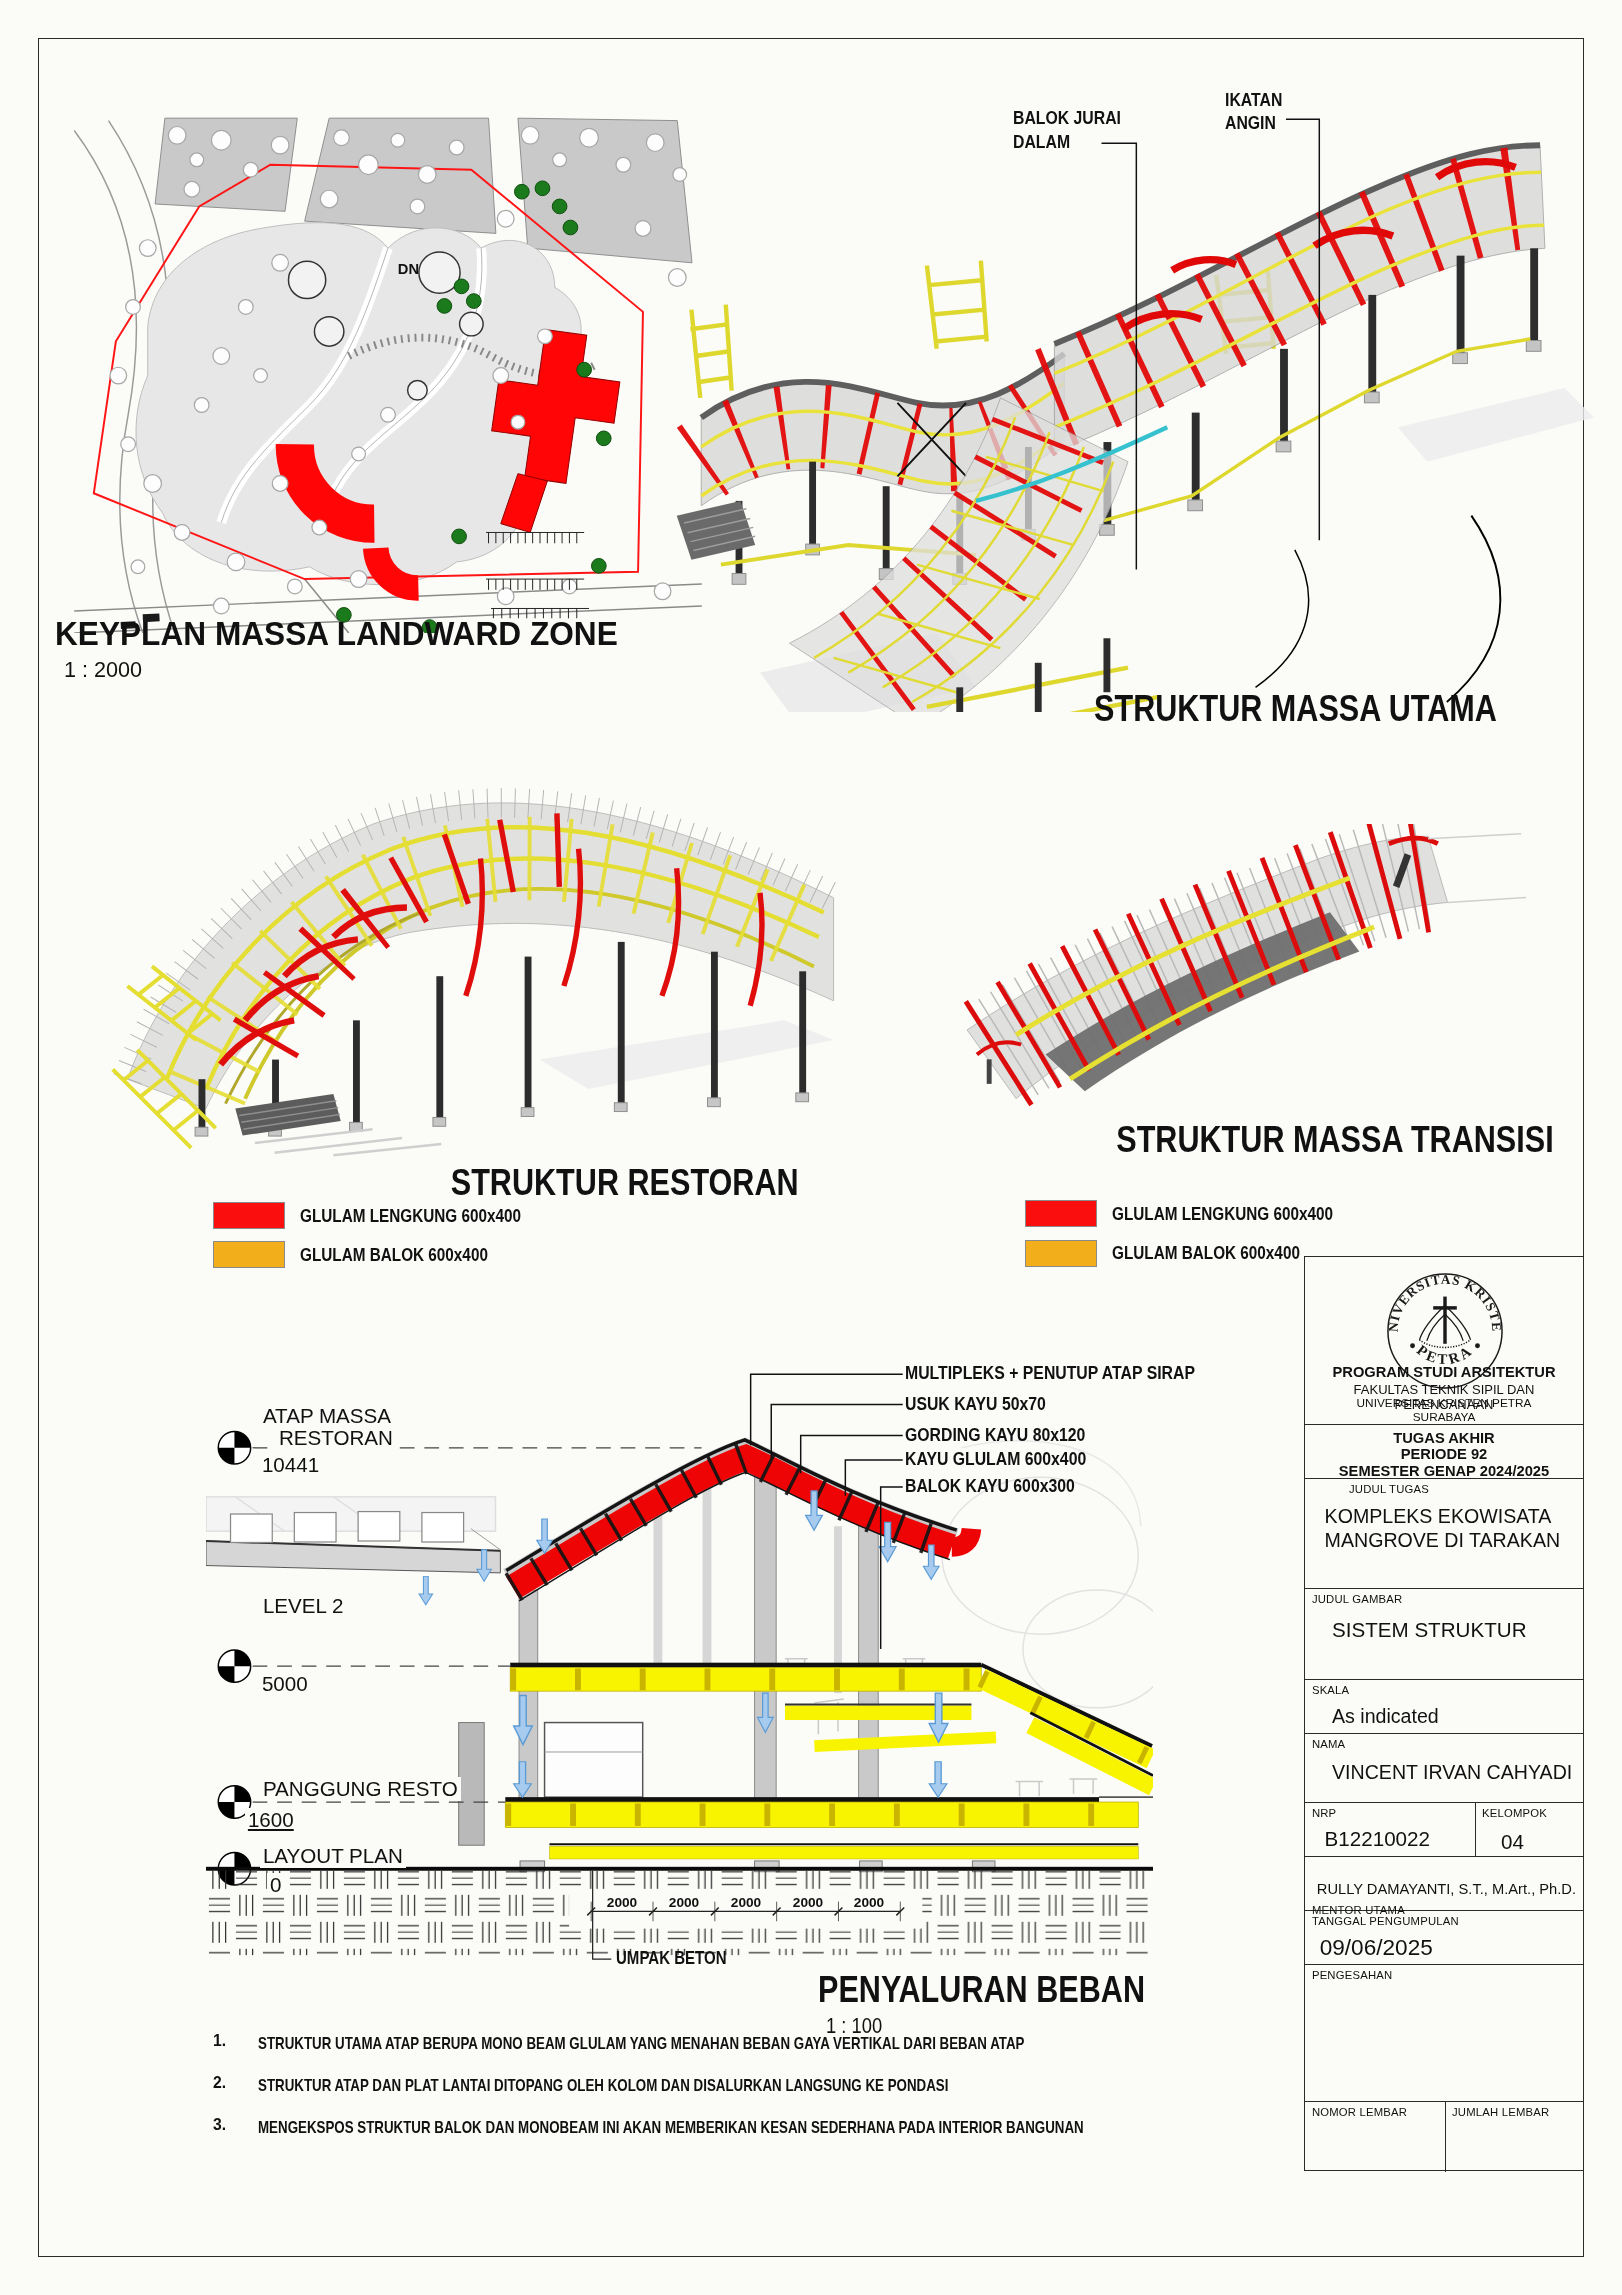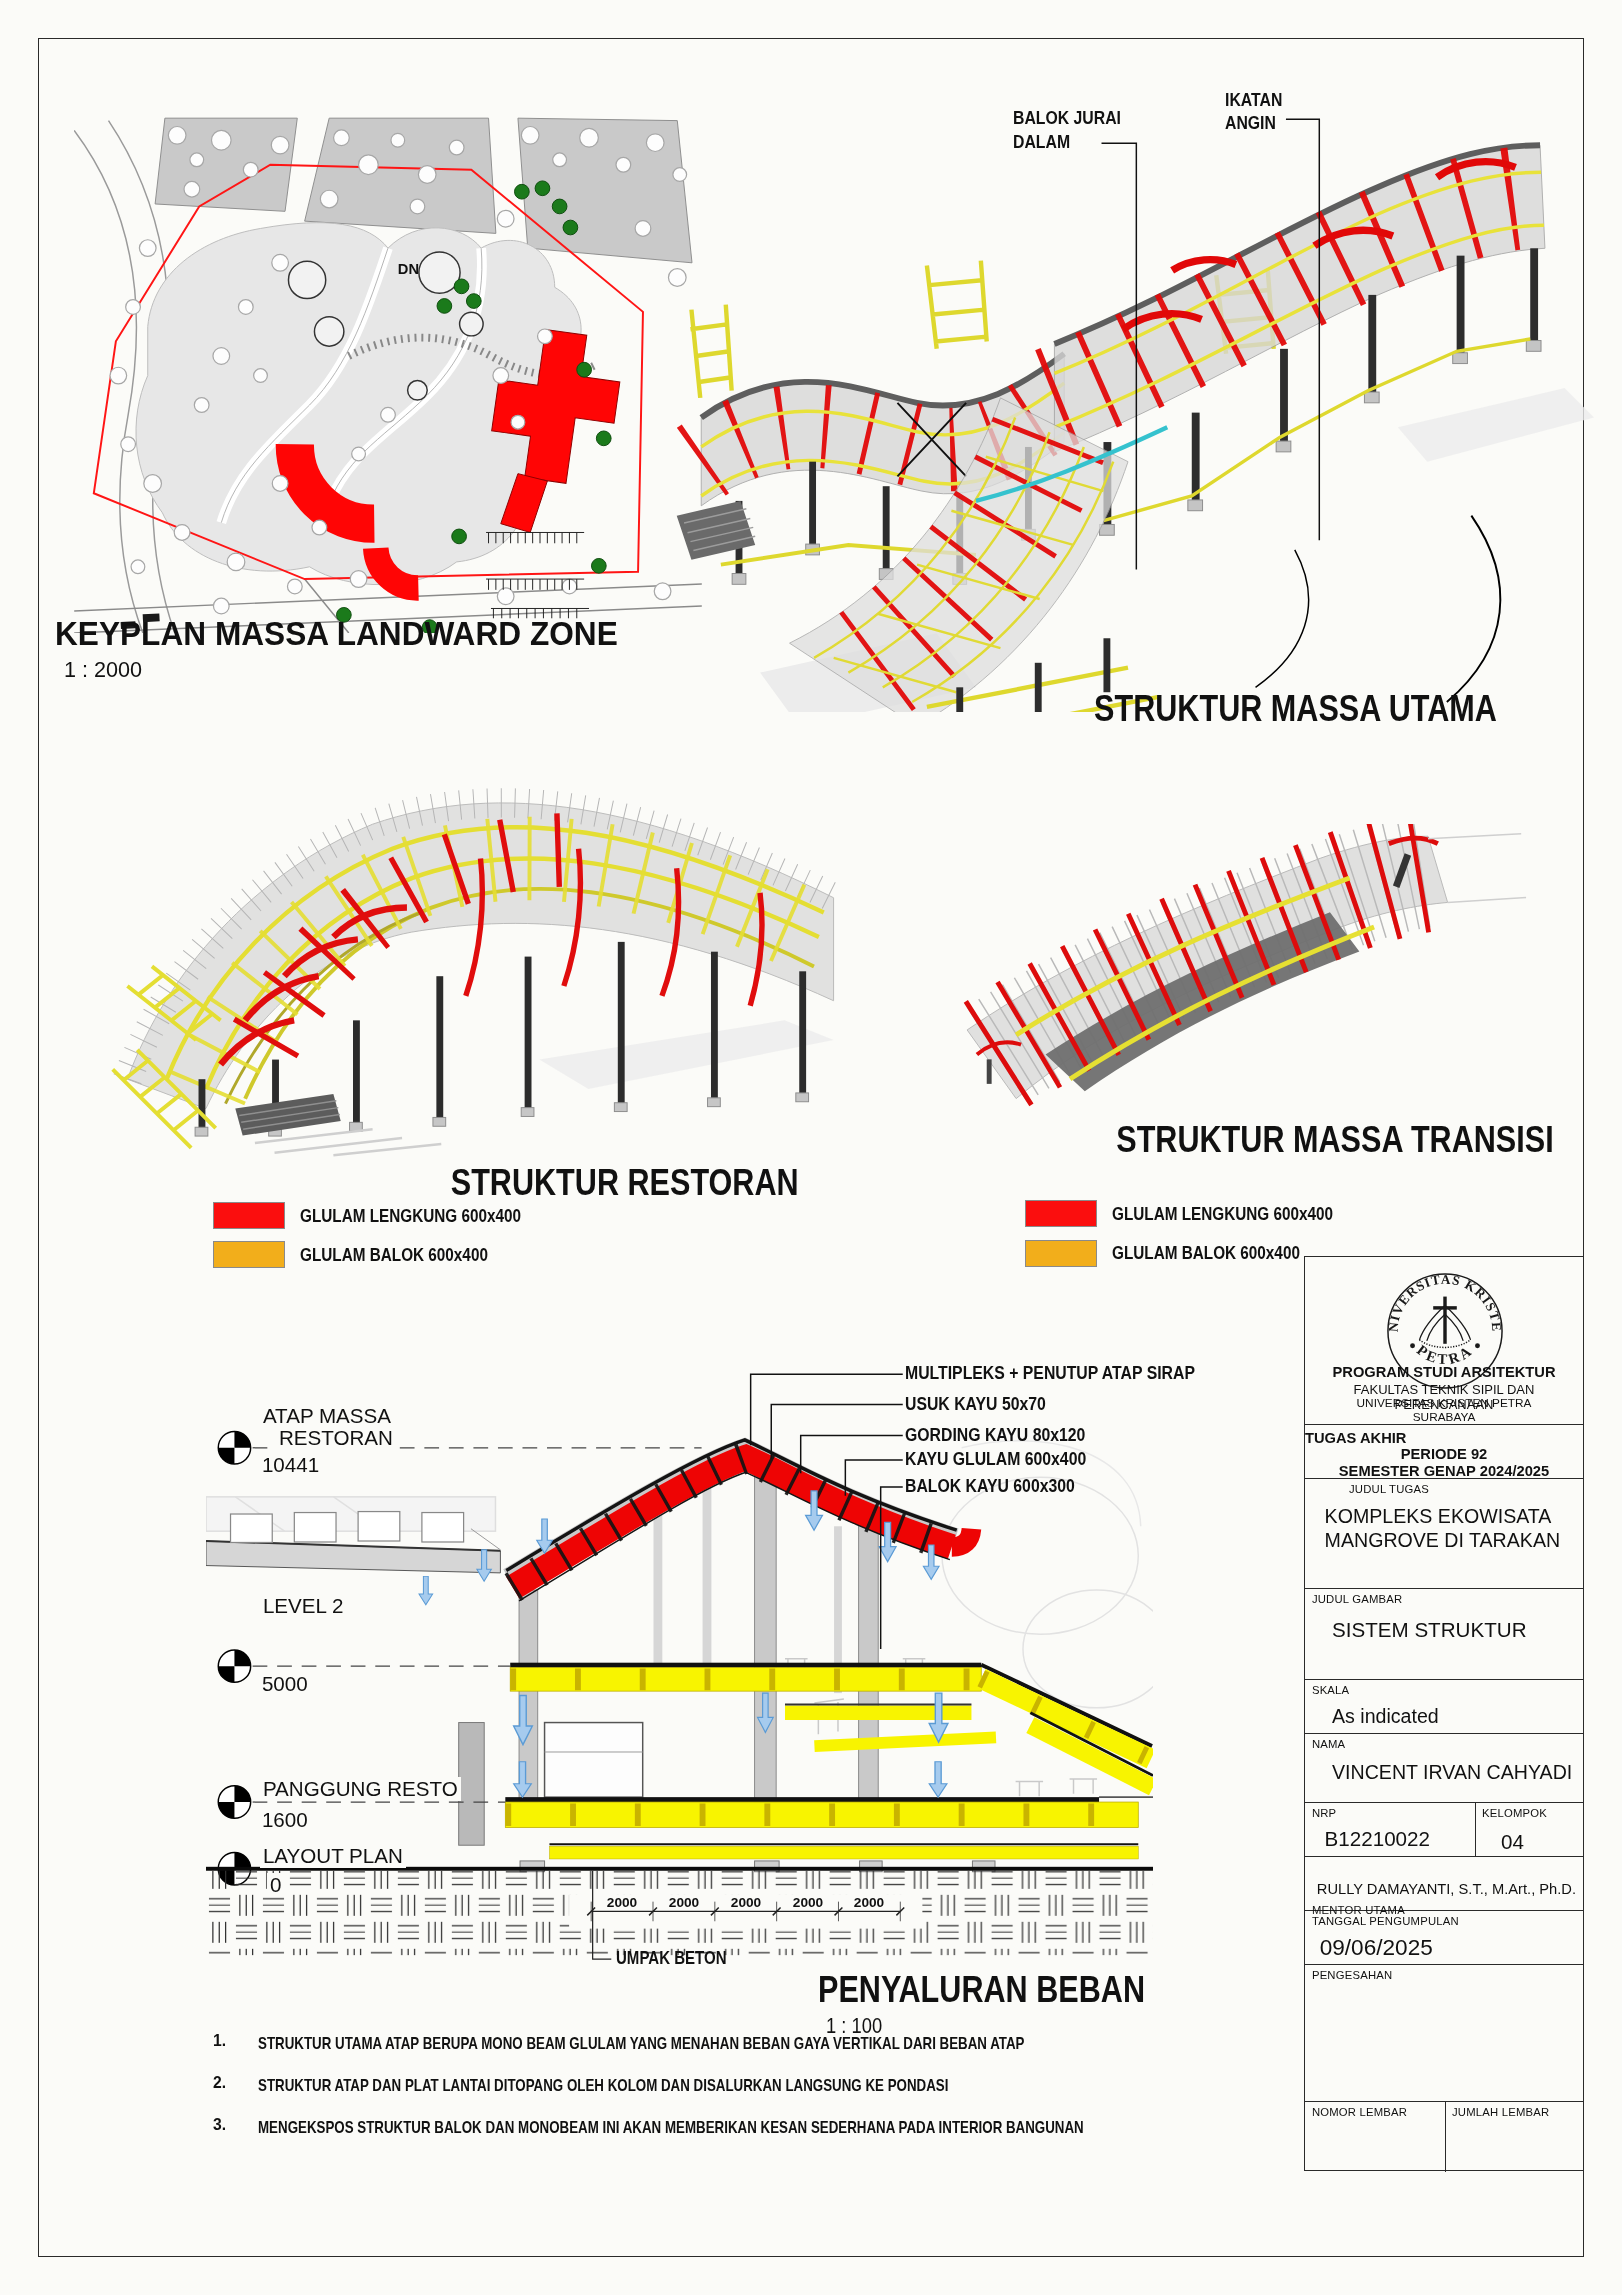--- a/index.html
+++ b/index.html
@@ -507,21 +507,21 @@
   <div class="abs callout cond" style="left:905px;top:1475px;">BALOK KAYU 600x300</div>
 
   <div class="abs lvl" style="left:260px;top:1404px;">ATAP MASSA</div>
   <div class="abs lvl" style="left:276px;top:1426px;">RESTORAN</div>
   <div class="abs lvl" style="left:259px;top:1453px;">10441</div>
 
   <div class="abs lvl" style="left:260px;top:1594px;">LEVEL 2</div>
   <div class="abs lvl" style="left:259px;top:1672px;">5000</div>
 
   <div class="abs lvl" style="left:260px;top:1777px;">PANGGUNG RESTO</div>
-  <div class="abs lvl" style="left:259px;top:1808px;">1600</div>
+  <div class="abs lvl" style="left:245px;top:1808px;text-decoration:underline;">1600</div>
 
   <div class="abs lvl" style="left:260px;top:1844px;">LAYOUT PLAN</div>
   <div class="abs lvl" style="left:267px;top:1873px;">0</div>
 
   <div class="abs dim" style="left:600px;top:1895px;">2000</div>
   <div class="abs dim" style="left:662px;top:1895px;">2000</div>
   <div class="abs dim" style="left:724px;top:1895px;">2000</div>
   <div class="abs dim" style="left:786px;top:1895px;">2000</div>
   <div class="abs dim" style="left:847px;top:1895px;">2000</div>
 
@@ -572,21 +572,21 @@
         <path d="M70,140 A66,40 0 0 0 174,140" stroke-width="3" stroke-dasharray="2.5 3"></path>
         <circle cx="56" cy="152" r="5" fill="#1a1a1a" stroke="none"></circle>
         <circle cx="188" cy="152" r="5" fill="#1a1a1a" stroke="none"></circle>
       </g>
     </svg>
     <div class="abs" style="left:0;top:107px;width:100%;text-align:center;font-size:14.7px;font-weight:700;">PROGRAM STUDI ARSITEKTUR</div>
     <div class="abs" style="left:0;top:125px;width:100%;text-align:center;font-size:13px;">FAKULTAS TEKNIK SIPIL DAN PERENCANAAN</div>
     <div class="abs" style="left:0;top:139px;width:100%;text-align:center;font-size:11.8px;">UNIVERSITAS KRISTEN PETRA</div>
     <div class="abs" style="left:0;top:153px;width:100%;text-align:center;font-size:11.8px;">SURABAYA</div>
 
-    <div class="abs" style="left:0;top:173px;width:100%;text-align:left;font-size:14.7px;font-weight:700;">TUGAS AKHIR</div>
+    <div class="abs" style="left:0;top:173px;width:100%;text-align:center;font-size:14.7px;font-weight:700;">TUGAS AKHIR</div>
     <div class="abs" style="left:0;top:189px;width:100%;text-align:center;font-size:14.7px;font-weight:700;">PERIODE 92</div>
     <div class="abs" style="left:0;top:206px;width:100%;text-align:center;font-size:14.7px;font-weight:700;">SEMESTER GENAP 2024/2025</div>
 
     <div class="abs tb-label" style="left:19px;top:226px;margin-left:25px;">JUDUL TUGAS</div>
     <div class="abs" style="left:19.6px;top:248px;font-size:19.6px;">KOMPLEKS EKOWISATA</div>
     <div class="abs" style="left:19.6px;top:272px;font-size:19.6px;">MANGROVE DI TARAKAN</div>
 
     <div class="abs tb-label" style="left:6.9px;top:336px;">JUDUL GAMBAR</div>
     <div class="abs" style="left:27px;top:361px;font-size:20.6px;">SISTEM STRUKTUR</div>
 

